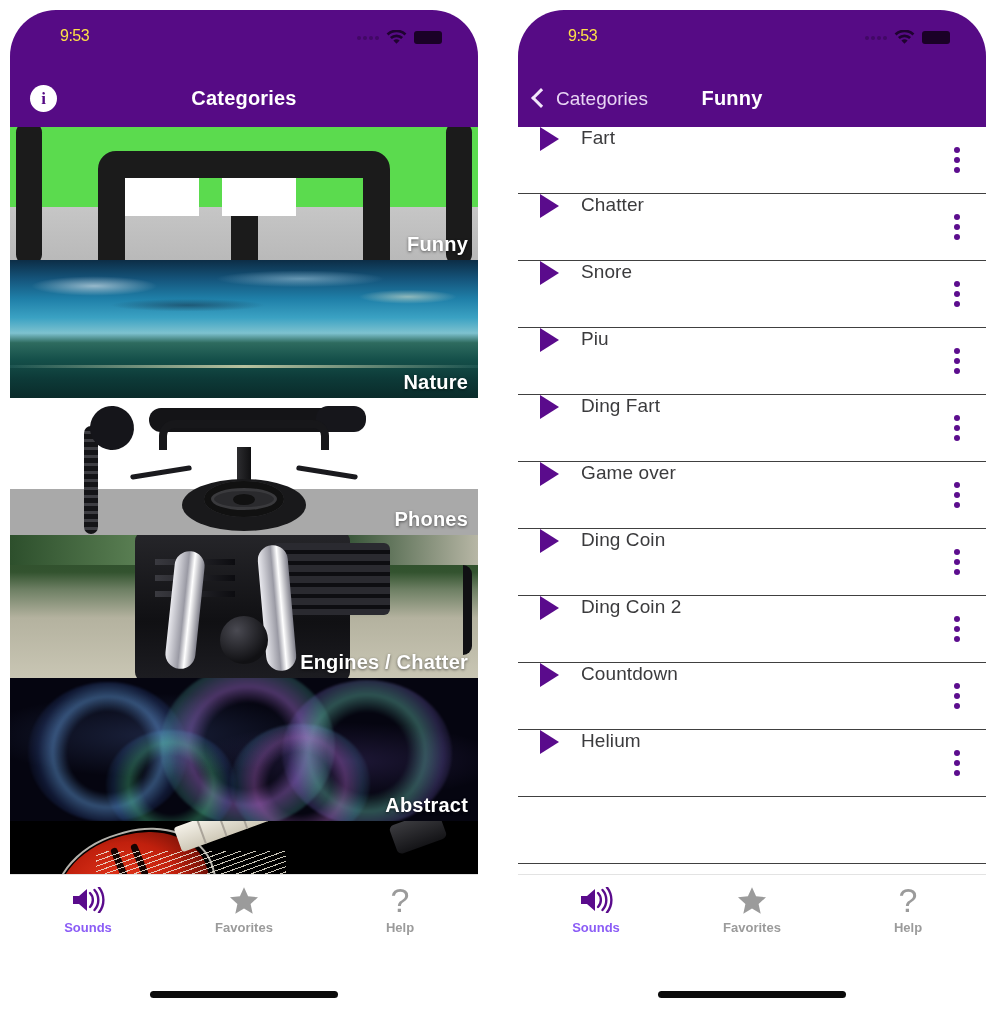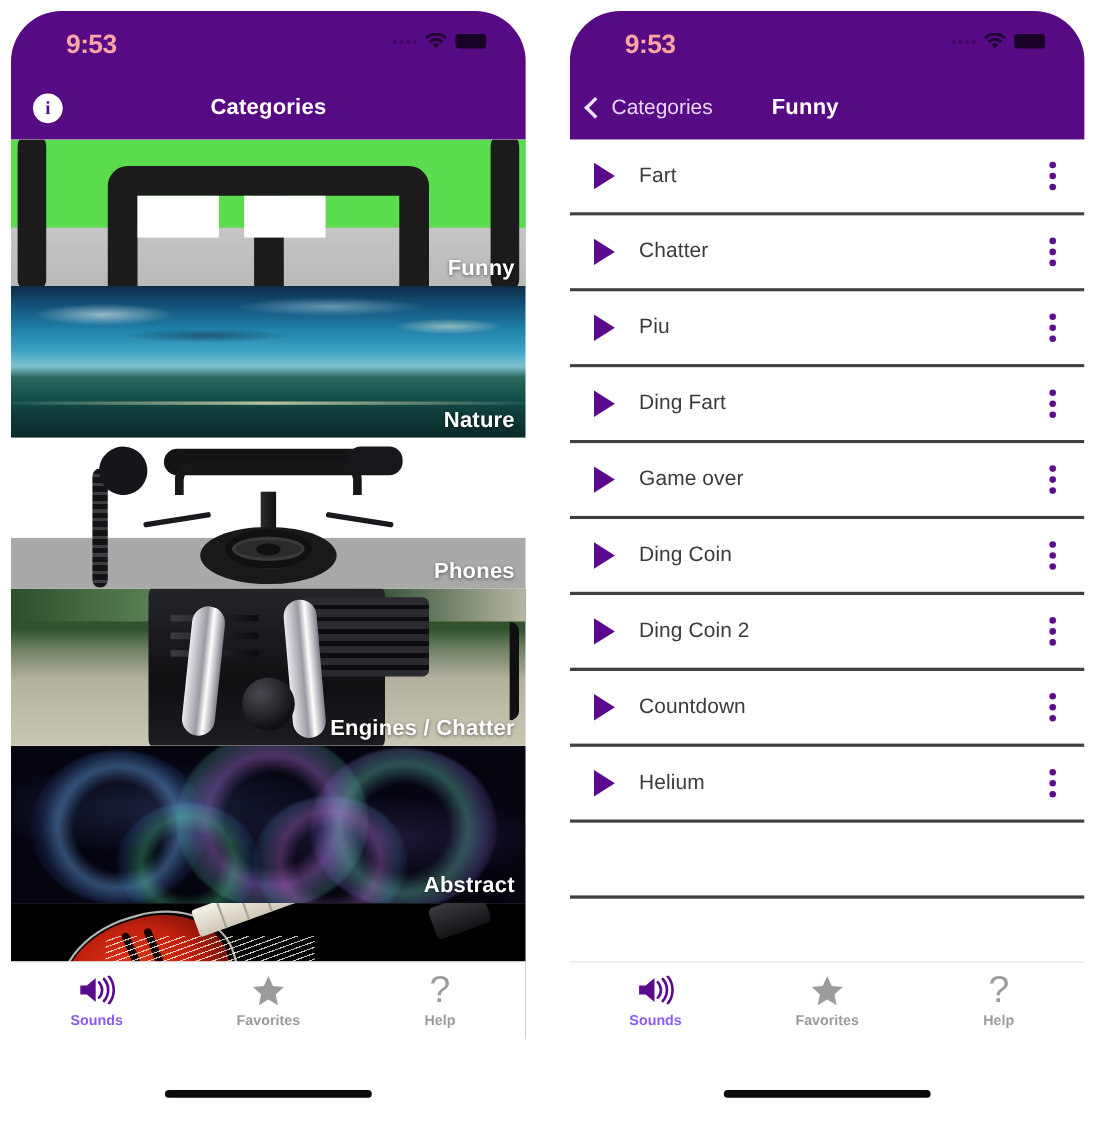--- a/index.html
+++ b/index.html
@@ -38,24 +38,24 @@
   .statusbar {
     position: relative;
     height: 60px;
     background: #560B85;
     color: #1d0230;
   }
   .status-time {
     position: absolute;
     left: 50px;
     top: 17px;
-    font-size: 24px;
-    font-weight: bold;
+    font-size: 16px;
+    font-weight: normal;
     letter-spacing: -0.5px;
-    color: #fca5a5;
+    color: #fde047;
   }
   .status-right {
     position: absolute;
     right: 36px;
     top: 20px;
     display: flex;
     align-items: center;
     gap: 7px;
   }
   .sig-dots {
@@ -394,22 +394,21 @@
   .sound-list {
     position: relative;
     height: 818px;
     background: #ffffff;
     overflow: hidden;
   }
   .sound-row {
     position: relative;
     height: 66px;
     display: flex;
-    align-items: center;
-    border-bottom: 3px solid #404040;
+    border-bottom: 1px solid #404040;
     cursor: pointer;
     background: #ffffff;
   }
   .play-ico {
     margin-left: 22px;
     width: 0; height: 0;
     border-left: 19px solid #5a0b8c;
     border-top: 12px solid transparent;
     border-bottom: 12px solid transparent;
     flex: none;
@@ -674,20 +673,29 @@
         <span class="play-ico"></span>
         <span class="row-label">Chatter</span>
         <span class="kebab">
             <i></i>
             <i></i>
             <i></i>
           </span>
       </div>
       <div class="sound-row">
         <span class="play-ico"></span>
+        <span class="row-label">Snore</span>
+        <span class="kebab">
+            <i></i>
+            <i></i>
+            <i></i>
+          </span>
+      </div>
+      <div class="sound-row">
+        <span class="play-ico"></span>
         <span class="row-label">Piu</span>
         <span class="kebab">
             <i></i>
             <i></i>
             <i></i>
           </span>
       </div>
       <div class="sound-row">
         <span class="play-ico"></span>
         <span class="row-label">Ding Fart</span>

